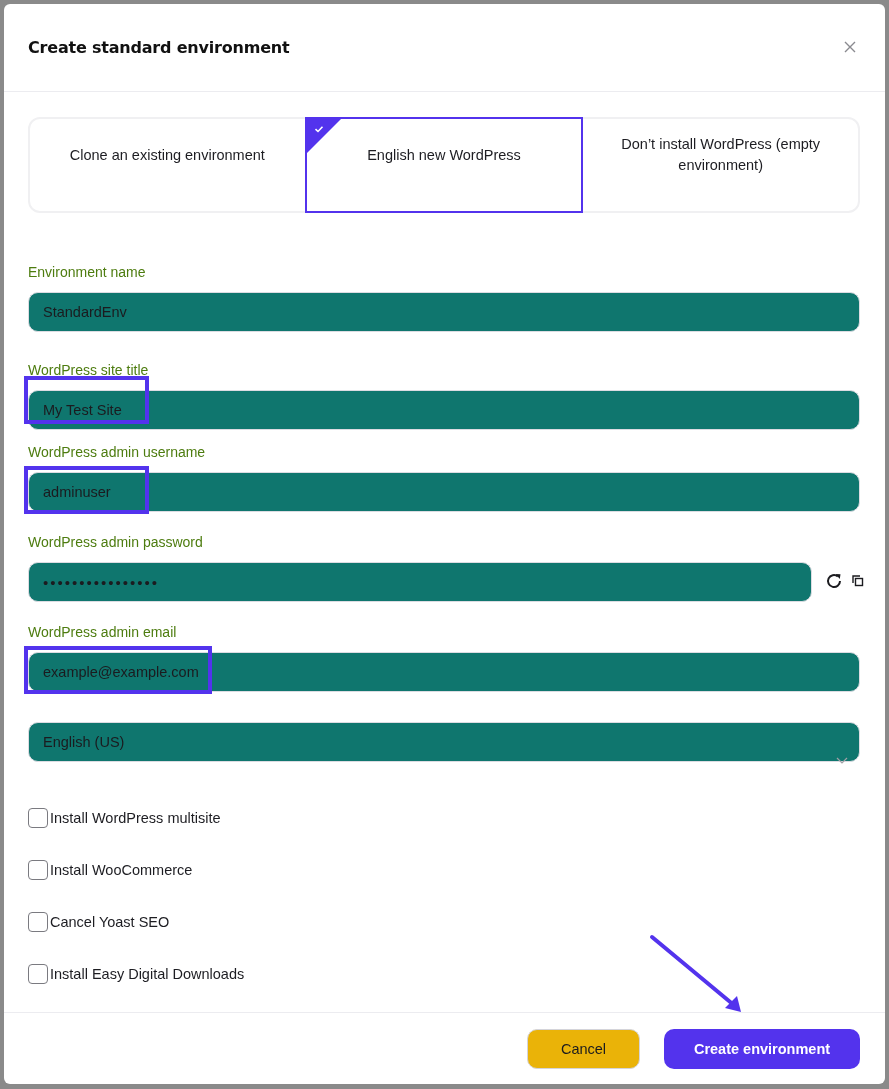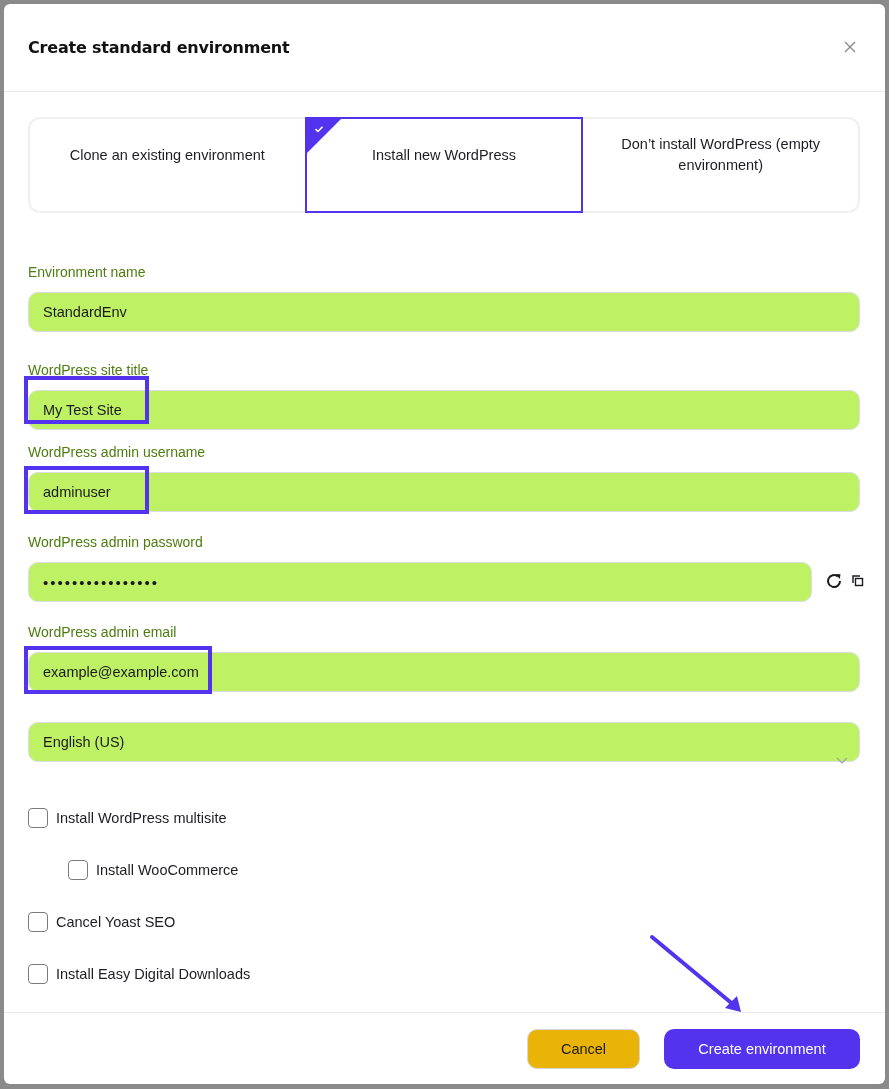--- a/index.html
+++ b/index.html
@@ -56,43 +56,43 @@
     }
     .card .tick {
       position: absolute; left: 7px; top: 5px; width: 10px; height: 10px;
     }
 
     .field { position: absolute; left: 24px; width: 832px; }
     .label { font-size: 14px; color: #4d7c0f; height: 20px; }
     .input {
       margin-top: 8px; height: 40px; border: 1px solid #dcdce2; border-radius: 10px;
       padding: 0 14px; display: flex; align-items: center;
-      font-size: 14.5px; color: #1b1b1f; background: #bef264;
+      font-size: 14.5px; color: #1b1b1f; background: #0f766e;
     }
     .input.pw { width: 784px; letter-spacing: 2px; font-size: 15px; }
     .pw-icons { position: absolute; right: -4px; top: 37px; display: flex; gap: 8px; align-items: center; }
     .annot {
       position: absolute; border: 4px solid #5333ed; pointer-events: none;
     }
     .select-chev { position: absolute; right: 12px; top: 43px; }
 
     .check {
-      position: absolute; left: 24px; display: flex; align-items: center; gap: 8px;
+      position: absolute; left: 24px; display: flex; align-items: center; gap: 2px;
       font-size: 14.5px; color: #1d1d22; cursor: pointer;
     }
     .box { width: 20px; height: 20px; border: 1.5px solid #7a7a80; border-radius: 4px; background: #fff; }
 
     .footer {
       position: absolute; left: 0; top: 1008px; width: 881px; height: 72px;
       border-top: 1px solid #ececf0;
     }
     .btn {
       position: absolute; top: 16px; height: 40px; border-radius: 10px;
       display: flex; align-items: center; justify-content: center;
-      font-size: 14.5px; font-weight: normal; cursor: pointer;
+      font-size: 14.5px; font-weight: bold; cursor: pointer;
     }
     .btn.cancel { left: 523px; width: 113px; border: 1px solid #d4d4da; color: #1b1b1f; background: #eab308; font-weight: normal; }
     .btn.primary { left: 660px; width: 196px; background: #5333ed; color: #fff; }
     .arrow { position: absolute; left: 645px; top: 930px; }
   </style>
 </head>
 <body>
 
 <div class="modal">
   <div class="header">
@@ -106,21 +106,21 @@
 
   <div class="cards">
     <div class="card">
       <span>Clone an existing environment</span>
     </div>
     <div class="card selected">
       <div class="tri"></div>
       <svg class="tick" viewBox="0 0 10 10">
           <path d="M1.5 5.2 L4 7.5 L8.5 2.8" stroke="#fff" stroke-width="1.6" fill="none"></path>
         </svg>
-      <span>Install new WordPress</span>
+      <span>English new WordPress</span>
     </div>
     <div class="card">
       <span>Don’t install WordPress (empty environment)</span>
     </div>
   </div>
 
   <div class="field" style="top:260px;">
     <div class="label">Environment name</div>
     <div class="input">StandardEnv</div>
   </div>
@@ -159,21 +159,21 @@
     <div class="input" style="">English (US)</div>
     <svg class="select-chev" width="12" height="8" viewBox="0 0 12 8">
         <path d="M1 1 L6 6 L11 1" stroke="#a0a0a6" stroke-width="1.2" fill="none"></path>
       </svg>
   </div>
 
   <div class="check" style="top:804px;">
     <div class="box"></div>
     <span>Install WordPress multisite</span>
   </div>
-  <div class="check" style="top:856px;margin-left:40px;">
+  <div class="check" style="top:856px;">
     <div class="box"></div>
     <span>Install WooCommerce</span>
   </div>
   <div class="check" style="top:908px;">
     <div class="box"></div>
     <span>Cancel Yoast SEO</span>
   </div>
   <div class="check" style="top:960px;">
     <div class="box"></div>
     <span>Install Easy Digital Downloads</span>

